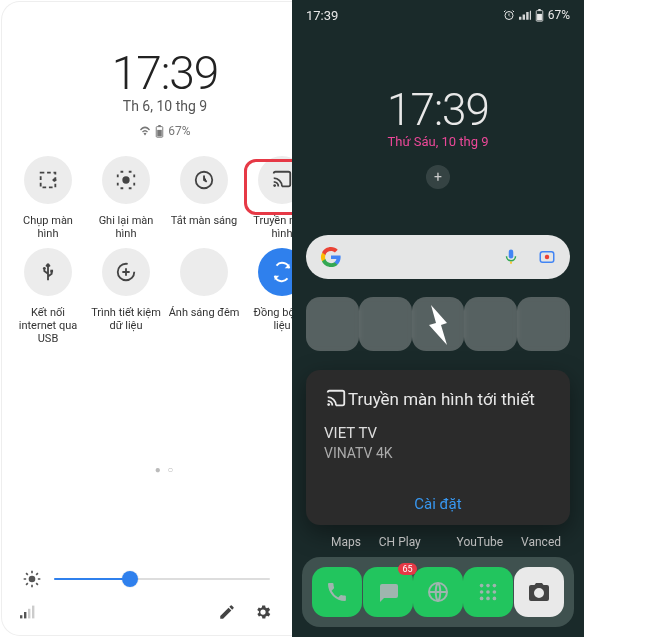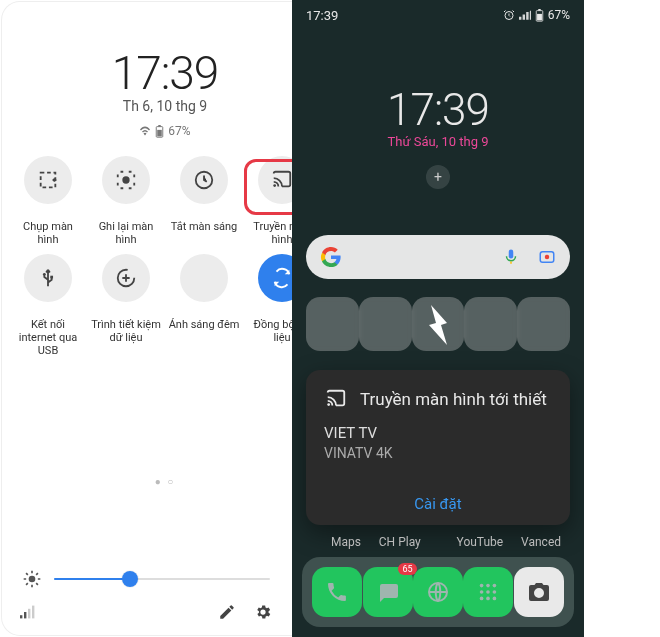--- a/index.html
+++ b/index.html
@@ -43,21 +43,21 @@
     cursor: pointer;
   }
   .tile-icon {
     width: 48px; height: 48px; border-radius: 50%;
     background: #ececec;
     display: flex; align-items: center; justify-content: center;
     color: #444;
   }
   .tile-icon.active { background: #2f80ed; color: #fff; }
   .tile-label {
-    font-size: 11px; color: #333; margin-top: 16px; line-height: 1.2;
+    font-size: 11px; color: #333; margin-top: 10px; line-height: 1.2;
     min-height: 28px;
     padding: 0 2px;
   }
   .highlight-box {
     position: absolute;
     border: 3px solid #e63946;
     border-radius: 12px;
     pointer-events: none;
   }
   .qs-dots { text-align: center; margin-top: 118px; font-size: 10px; color: #bbb; letter-spacing: 2px; }
@@ -113,21 +113,21 @@
   .hs-app {
     width:54px; height:54px; border-radius:14px; background: rgba(200,200,200,0.35);
     backdrop-filter: blur(2px);
   }
   .cast-card {
     position:absolute; left:14px; right:14px; top: 370px;
     background:#2b2b2b; border-radius:14px; padding:18px 18px 12px;
     color:#e8e8e8;
     box-shadow: 0 8px 24px rgba(0,0,0,0.4);
   }
-  .cast-title-row { display:flex; align-items:center; gap:12px; font-size:17px; }
+  .cast-title-row { display:flex; align-items:center; font-size:17px; }
   .cast-device { color:#aaa; font-size:14px; margin-top:14px; line-height:1.3; }
   .cast-device .d1 { color:#ddd; font-size:15px; }
   .cast-action { text-align:center; color:#3897f0; font-size:15px; margin-top:33px; cursor:pointer; }
   .hs-labels {
     position:absolute; bottom:88px; left:16px; right:0;
     display:flex; justify-content:space-around; font-size:12px; color:#bbb;
     padding: 0 14px;
   }
   .dock {
     position:absolute; bottom:10px; left:10px; right:10px;

